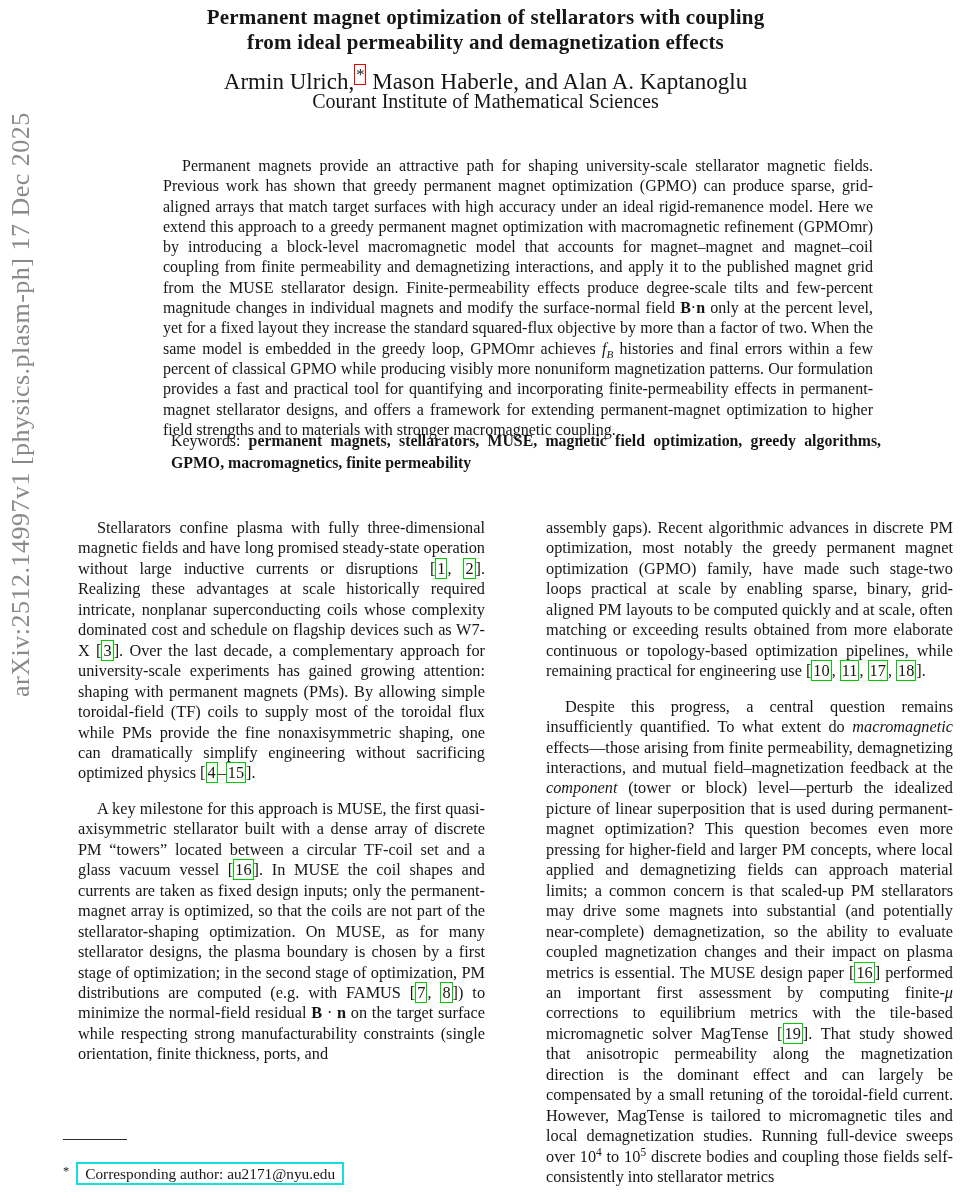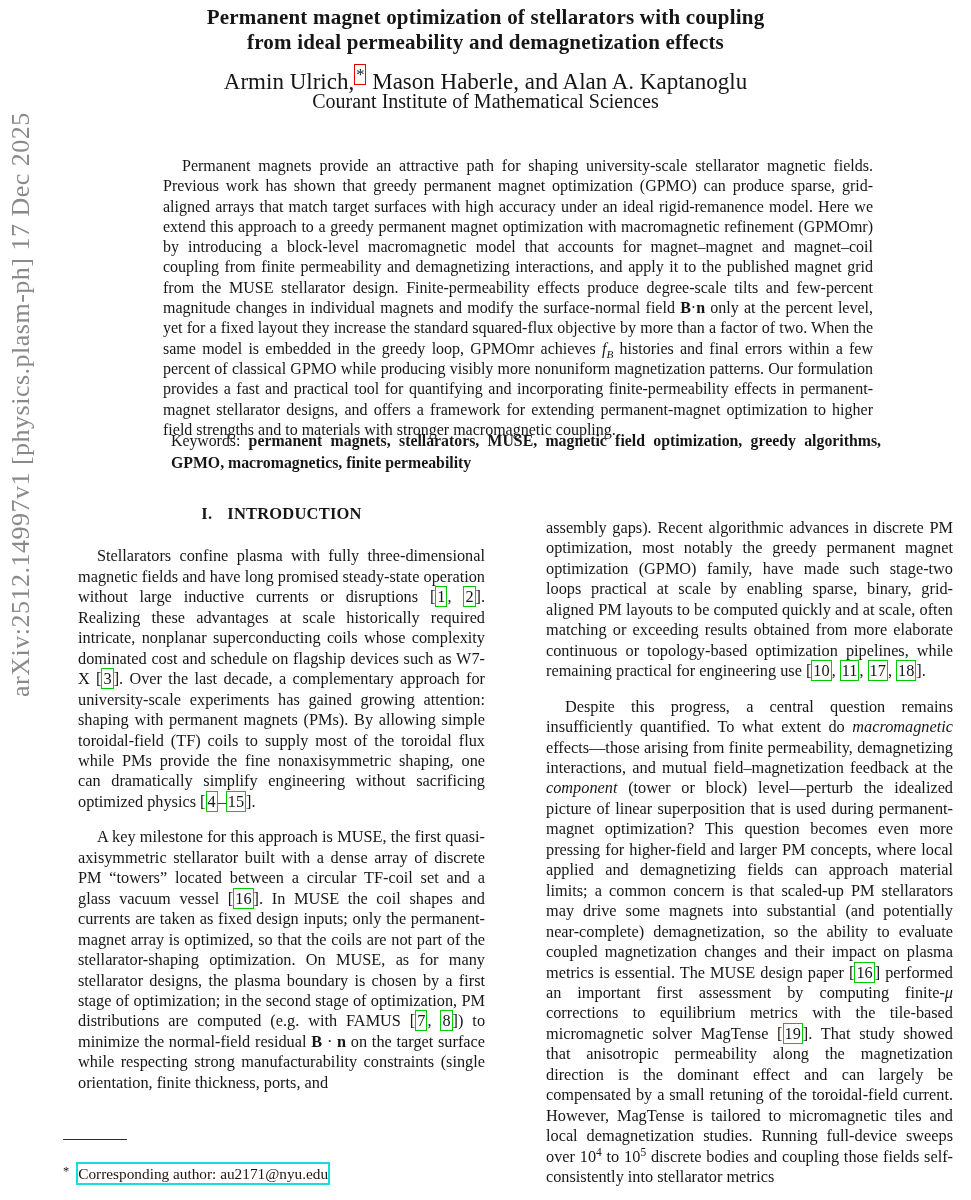--- a/index.html
+++ b/index.html
@@ -69,42 +69,41 @@
   
   .seg-b{font-weight:bold;}
   .seg-i{font-style:italic;}
   .seg-isub{font-style:italic;vertical-align:sub;font-size:70%;line-height:0;}
   .seg-sup{vertical-align:super;font-size:70%;line-height:0;}
   .seg-cite{border:1.3px solid var(--citation-green,#00ca00);padding:0 1px;}
   .seg-refmark{
     border:1.3px solid var(--refmark-red,#e80000);
     vertical-align:super;font-size:72%;line-height:0;padding:0 1px;
   }
-  .seg-boxcyan{border:2px solid var(--email-cyan,#16dede);padding:1px 0;}
+  .seg-boxcyan{border:2px solid var(--email-cyan,#16dede);padding:1px 7px;}
 </style>
 </head>
 <body>
 
 <div class="page">
 
   <div class="arxiv-side">arXiv:2512.14997v1 [physics.plasm-ph] 17 Dec 2025</div>
 
   <div class="header">
     <h1 class="title"><span>Permanent magnet optimization of stellarators with coupling</span><br><span>from ideal permeability and demagnetization effects</span></h1>
     <div class="authors"><span>Armin Ulrich,</span><span class="seg-refmark">*</span><span> Mason Haberle, and Alan A. Kaptanoglu</span></div>
     <div class="affil">Courant Institute of Mathematical Sciences</div>
   </div>
 
   <div class="abstract"><span>Permanent magnets provide an attractive path for shaping university-scale stellarator magnetic fields. Previous work has shown that greedy permanent magnet optimization (GPMO) can produce sparse, grid-aligned arrays that match target surfaces with high accuracy under an ideal rigid-remanence model.  Here we extend this approach to a greedy permanent magnet optimization with macromagnetic refinement (GPMOmr) by introducing a block-level macromagnetic model that accounts for magnet–magnet and magnet–coil coupling from finite permeability and demagnetizing interactions, and apply it to the published magnet grid from the MUSE stellarator design. Finite-permeability effects produce degree-scale tilts and few-percent magnitude changes in individual magnets and modify the surface-normal field </span><span class="seg-b">B</span><span>·</span><span class="seg-b">n</span><span> only at the percent level, yet for a fixed layout they increase the standard squared-flux objective by more than a factor of two. When the same model is embedded in the greedy loop, GPMOmr achieves </span><span class="seg-i">f</span><span class="seg-isub">B</span><span> histories and final errors within a few percent of classical GPMO while producing visibly more nonuniform magnetization patterns. Our formulation provides a fast and practical tool for quantifying and incorporating finite-permeability effects in permanent-magnet stellarator designs, and offers a framework for extending permanent-magnet optimization to higher field strengths and to materials with stronger macromagnetic coupling.</span></div>
 
   <div class="keywords"><span class="kw-label">Keywords: </span><span class="kw-text">permanent magnets, stellarators, MUSE, magnetic field optimization, greedy algorithms, GPMO, macromagnetics, finite permeability</span></div>
 
   <div class="columns">
     <div class="col col-left">
-      <h2 class="section-heading"><span class="sec-num">I.</span><span>INTRODUCTION</span></h2>
       <div>
           <p class="para"><span>Stellarators confine plasma with fully three-dimensional magnetic fields and have long promised steady-state operation without large inductive currents or disruptions [</span><span class="seg-cite">1</span><span>, </span><span class="seg-cite">2</span><span>]. Realizing these advantages at scale historically required intricate, nonplanar superconducting coils whose complexity dominated cost and schedule on flagship devices such as W7-X [</span><span class="seg-cite">3</span><span>].  Over the last decade, a complementary approach for university-scale experiments has gained growing attention: shaping with permanent magnets (PMs). By allowing simple toroidal-field (TF) coils to supply most of the toroidal flux while PMs provide the fine nonaxisymmetric shaping, one can dramatically simplify engineering without sacrificing optimized physics [</span><span class="seg-cite">4</span><span>–</span><span class="seg-cite">15</span><span>].</span></p>
           <p class="para"><span>A key milestone for this approach is MUSE, the first quasi-axisymmetric stellarator built with a dense array of discrete PM “towers” located between a circular TF-coil set and a glass vacuum vessel [</span><span class="seg-cite">16</span><span>]. In MUSE the coil shapes and currents are taken as fixed design inputs; only the permanent-magnet array is optimized, so that the coils are not part of the stellarator-shaping optimization. On MUSE, as for many stellarator designs, the plasma boundary is chosen by a first stage of optimization; in the second stage of optimization, PM distributions are computed (e.g. with FAMUS [</span><span class="seg-cite">7</span><span>, </span><span class="seg-cite">8</span><span>]) to minimize the normal-field residual </span><span class="seg-b">B</span><span> · </span><span class="seg-b">n</span><span> on the target surface while respecting strong manufacturability constraints (single orientation, finite thickness, ports, and</span></p>
         </div>
     </div>
     <div class="col col-right">
       <div>
           <p class="para noindent"><span>assembly gaps). Recent algorithmic advances in discrete PM optimization, most notably the greedy permanent magnet optimization (GPMO) family, have made such stage-two loops practical at scale by enabling sparse, binary, grid-aligned PM layouts to be computed quickly and at scale, often matching or exceeding results obtained from more elaborate continuous or topology-based optimization pipelines, while remaining practical for engineering use [</span><span class="seg-cite">10</span><span>, </span><span class="seg-cite">11</span><span>, </span><span class="seg-cite">17</span><span>, </span><span class="seg-cite">18</span><span>].</span></p>
           <p class="para"><span>Despite this progress, a central question remains insufficiently quantified.  To what extent do </span><span class="seg-i">macromagnetic</span><span> effects—those arising from finite permeability, demagnetizing interactions, and mutual field–magnetization feedback at the </span><span class="seg-i">component</span><span> (tower or block) level—perturb the idealized picture of linear superposition that is used during permanent-magnet optimization?  This question becomes even more pressing for higher-field and larger PM concepts, where local applied and demagnetizing fields can approach material limits; a common concern is that scaled-up PM stellarators may drive some magnets into substantial (and potentially near-complete) demagnetization, so the ability to evaluate coupled magnetization changes and their impact on plasma metrics is essential.  The MUSE design paper [</span><span class="seg-cite">16</span><span>] performed an important first assessment by computing finite-</span><span class="seg-i">μ</span><span> corrections to equilibrium metrics with the tile-based micromagnetic solver MagTense [</span><span class="seg-cite">19</span><span>]. That study showed that anisotropic permeability along the magnetization direction is the dominant effect and can largely be compensated by a small retuning of the toroidal-field current. However, MagTense is tailored to micromagnetic tiles and local demagnetization studies. Running full-device sweeps over 10</span><span class="seg-sup">4</span><span> to 10</span><span class="seg-sup">5</span><span> discrete bodies and coupling those fields self-consistently into stellarator metrics</span></p>
         </div>

